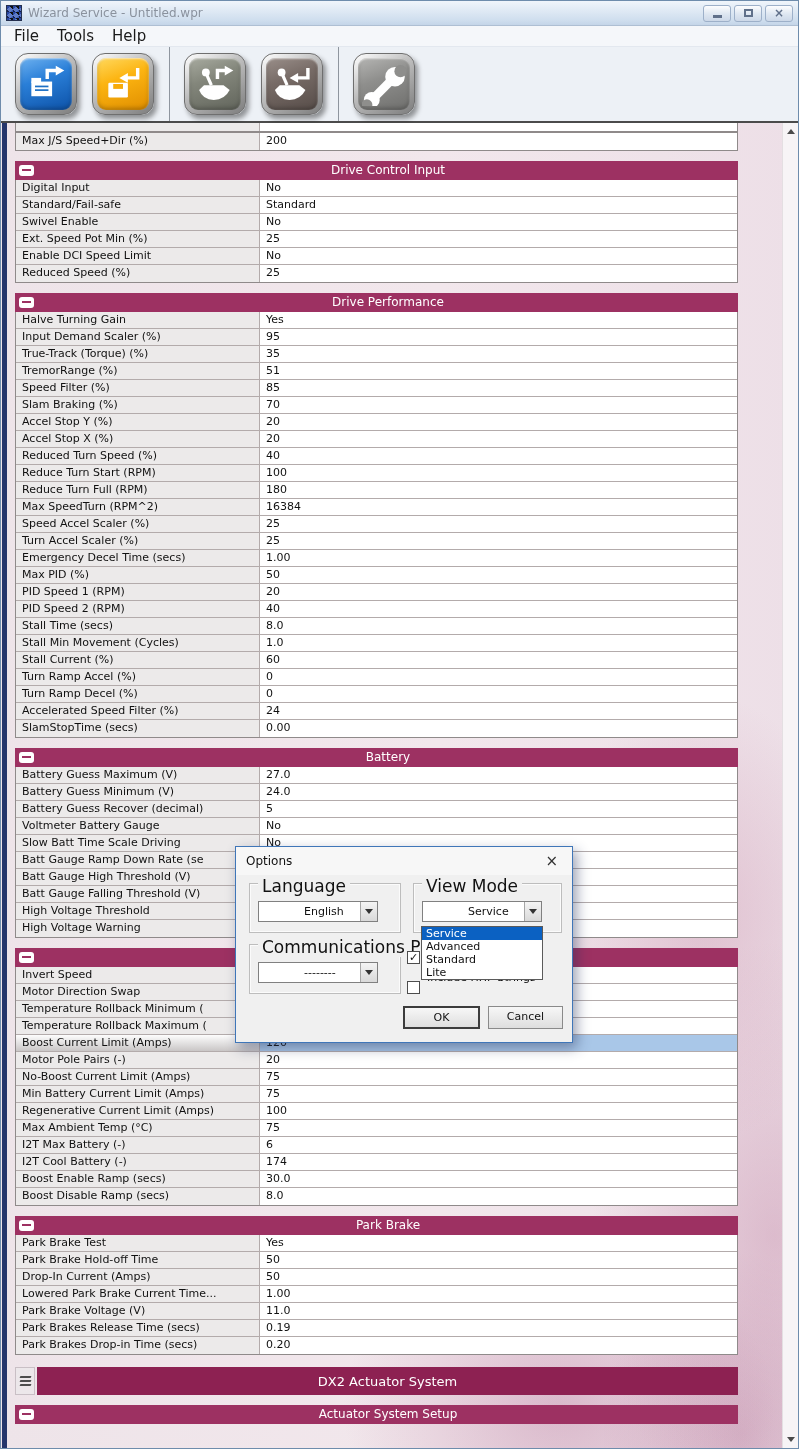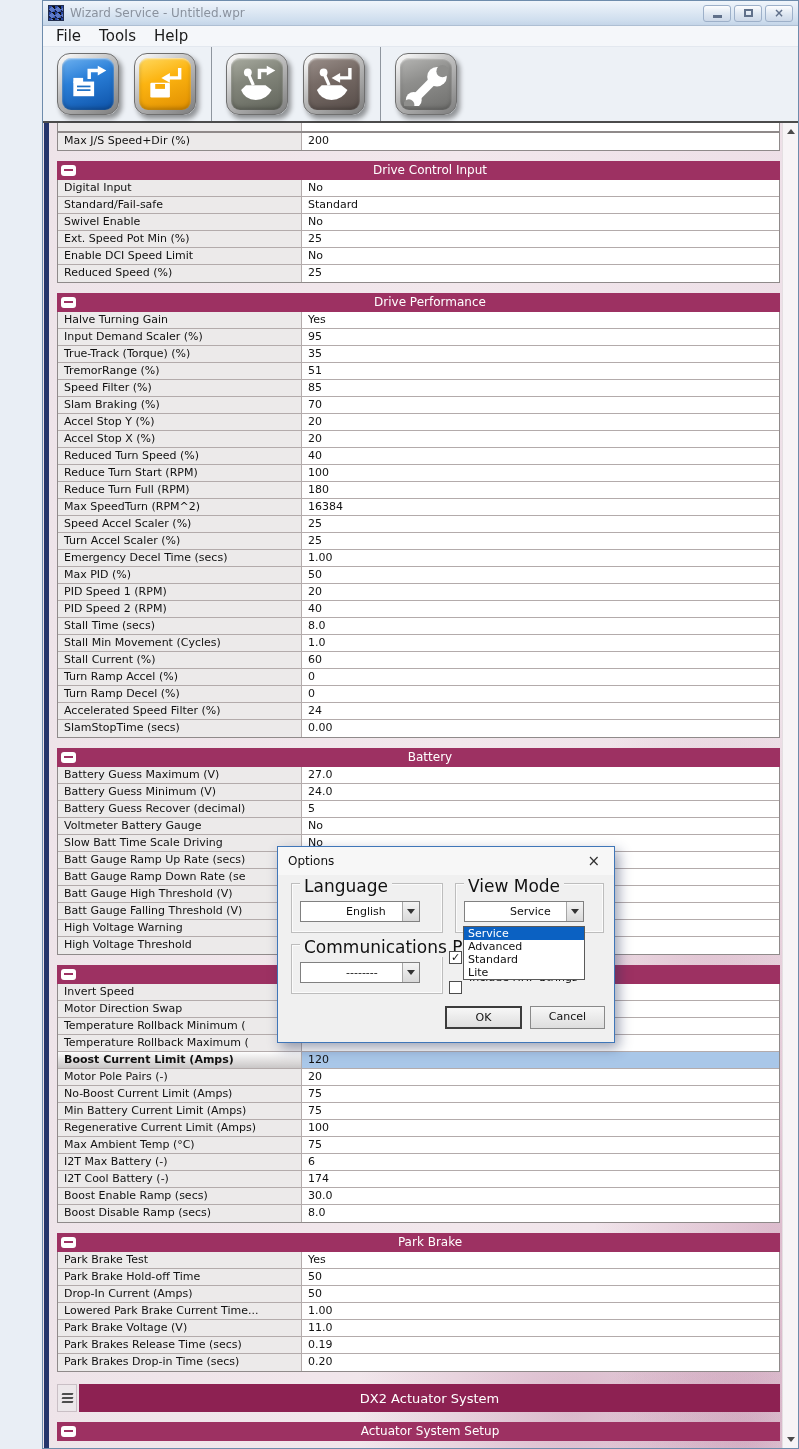--- a/index.html
+++ b/index.html
@@ -1,19 +1,19 @@
 <!DOCTYPE html>
 <html><head>
 <meta charset="utf-8">
 <style>
   * { box-sizing: border-box; margin: 0; padding: 0; }
   html,body { width:799px; height:1449px; overflow:hidden; }
   body { font-family:"DejaVu Sans", sans-serif; background:#e9eef5; }
 
-  .window { position:absolute; inset:0; border:1px solid #6e8cac; display:flex; flex-direction:column;margin-left:42px; }
+  .window { position:absolute; inset:0; border:1px solid #6e8cac; display:flex; flex-direction:column; }
 
   
   .titlebar { height:25px; background:linear-gradient(#f0f5fb,#cfdeee 80%,#c4d5e8);
     border-bottom:1px solid #aebfd3; display:flex; align-items:center; padding:0 5px; flex:none; }
   .title-icon { width:16px; height:16px; flex:none;
     background:
       linear-gradient(45deg,#16204f 25%,transparent 25%),
       linear-gradient(-45deg,#3b59b0 25%,transparent 25%),
       linear-gradient(45deg,transparent 75%,#101010 75%),
       linear-gradient(-45deg,transparent 75%,#2746a0 75%),#5d7ac8;
@@ -67,21 +67,21 @@
   .sec-btn { width:15px; height:11px; background:#fff; border-radius:3px; margin:4px 2px 4px 4px; position:relative; flex:none; }
   .sec-btn::after { content:""; position:absolute; left:3px; right:3px; top:4px; height:2px; background:#9d3162; }
   .sec-gap { width:2px; background:#f3edf0; flex:none; }
   .sec-title { flex:1; text-align:center; color:#fff; font-size:12px; line-height:19px; white-space:nowrap; overflow:hidden; }
   .rows { border:1px solid #8f8a8a; border-top:none; background:#fff; }
   .section.no-header .rows { border-top:1px solid #8f8a8a; }
   .prow { display:flex; height:17px; border-bottom:1px solid #b3abab; background:#fff; }
   .prow:last-child { border-bottom:none; }
   .pl { width:244px; flex:none; background:#eceaea; border-right:1px solid #b3abab; padding:1px 4px 0 6px; white-space:nowrap; overflow:hidden; }
   .pv { flex:1; padding:1px 4px 0 6px; white-space:nowrap; overflow:hidden; }
-  .prow.selected .pl { background:linear-gradient(#fdfdfd,#c9c6c6);font-weight:bold; }
+  .prow.selected .pl { background:linear-gradient(#fdfdfd,#c9c6c6); }
   .prow.selected .pv { background:#a9c7e8; }
 
   .groupbar { margin-top:12px; display:flex; align-items:stretch; height:28px; }
   .gicon { width:20px; flex:none; background:#ece7ea; border:1px solid #c9bfc5; display:flex; align-items:center; justify-content:center; margin-right:2px; }
   .gicon .stack { width:11px; height:10px; position:relative; }
   .gicon .stack i { position:absolute; left:0; right:0; height:2px; background:#4d4d4d; transform:skewX(-24deg); }
   .gicon .stack i:nth-child(1){ top:0; } .gicon .stack i:nth-child(2){ top:4px; } .gicon .stack i:nth-child(3){ top:8px; }
   .gbar { flex:1; background:#8d2152; color:#fff; font-size:13px; display:flex; align-items:center; justify-content:center; white-space:nowrap; }
 
   
@@ -384,41 +384,37 @@
               </div>
               <div class="prow">
                 <div class="pl">Voltmeter Battery Gauge</div>
                 <div class="pv">No</div>
               </div>
               <div class="prow">
                 <div class="pl">Slow Batt Time Scale Driving</div>
                 <div class="pv">No</div>
               </div>
               <div class="prow">
-                <div class="pl">Batt Gauge Ramp Up Rate (secs)</div>
-                <div class="pv"></div>
-              </div>
-              <div class="prow">
                 <div class="pl">Batt Gauge Ramp Down Rate (se</div>
                 <div class="pv"></div>
               </div>
               <div class="prow">
                 <div class="pl">Batt Gauge High Threshold (V)</div>
                 <div class="pv"></div>
               </div>
               <div class="prow">
                 <div class="pl">Batt Gauge Falling Threshold (V)</div>
                 <div class="pv"></div>
               </div>
               <div class="prow">
+                <div class="pl">High Voltage Threshold</div>
+                <div class="pv"></div>
+              </div>
+              <div class="prow">
                 <div class="pl">High Voltage Warning</div>
-                <div class="pv"></div>
-              </div>
-              <div class="prow">
-                <div class="pl">High Voltage Threshold</div>
                 <div class="pv"></div>
               </div>
             </div>
           </div>
           <div class="section">
             <div class="sec-h">
               <div class="sec-btn"></div>
               <div class="sec-gap"></div>
               <div class="sec-title"></div>
             </div>

